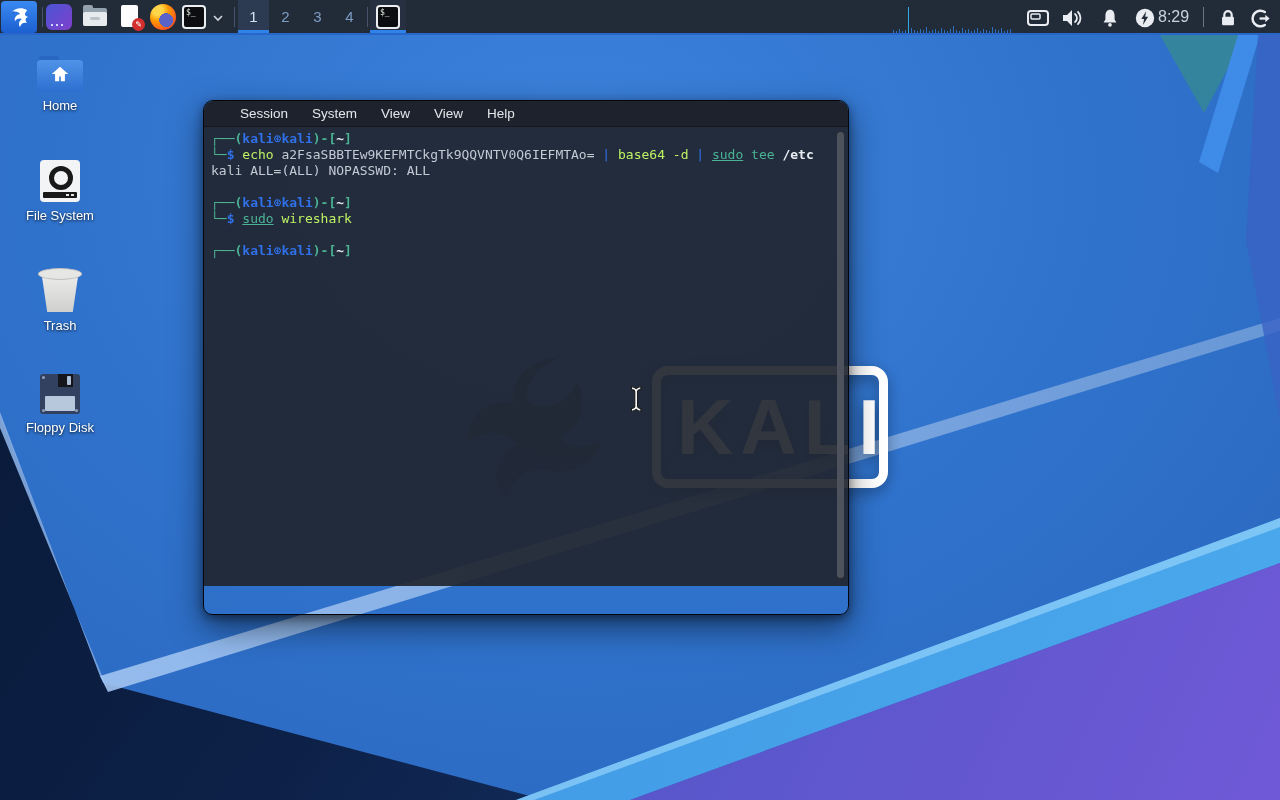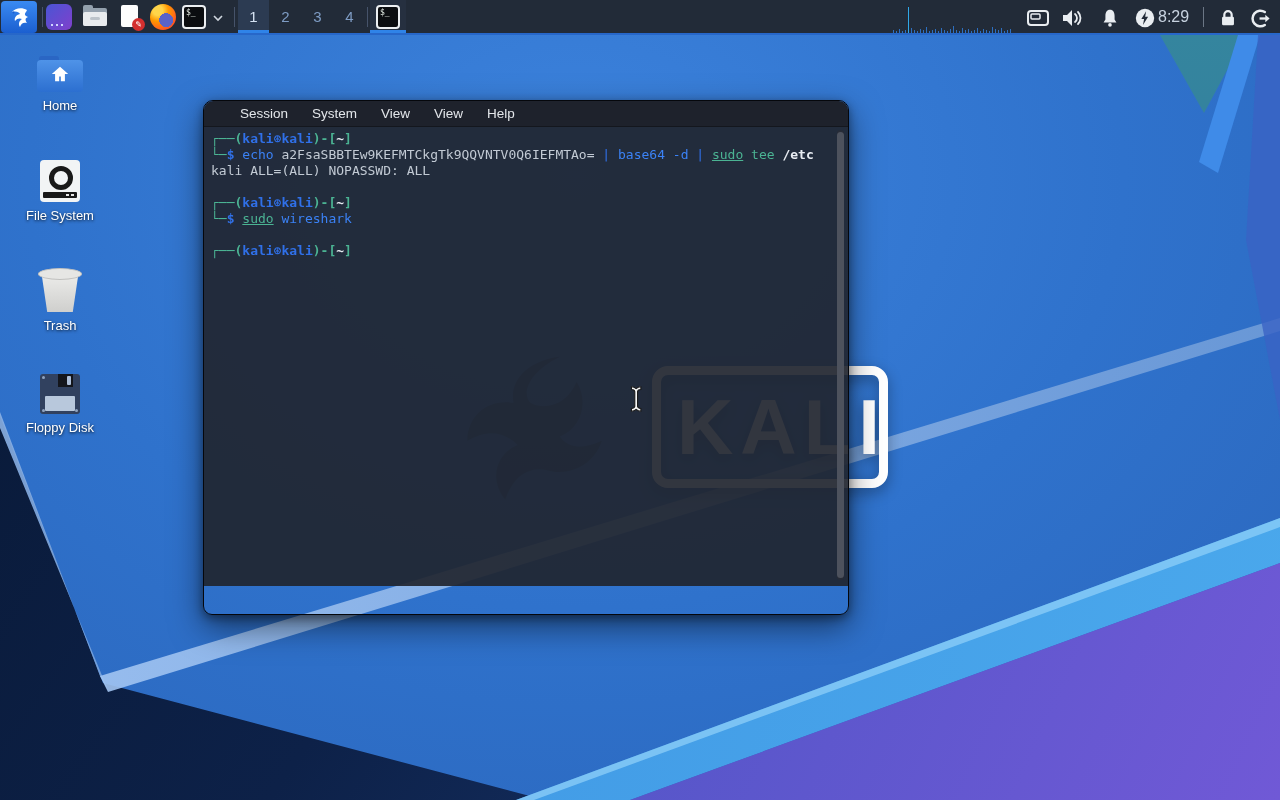--- a/index.html
+++ b/index.html
@@ -120,21 +120,21 @@
   .menu-item{padding:2px 8px;font-size:13.5px;color:#e3e6ea;}
   #term-body{position:relative;height:459px;background:rgba(33,37,47,0.92);}
   #terminal-lines{position:absolute;left:7px;top:4px;right:16px;
      font-family:"DejaVu Sans Mono",monospace;font-size:13px;line-height:16px;}
   .tline{height:16px;white-space:pre;}
   .g{color:#4bb393;font-weight:bold;}
   .t{color:#4bb393;}
   .u{color:#4bb393;text-decoration:underline;}
   .b{color:#3070e8;}
   .bb{color:#3070e8;font-weight:bold;}
-  .cy{color:#3b82f6;}
+  .cy{color:#bef264;}
   .gr{color:#c2cad4;}
   .w{color:#e9edf3;font-weight:bold;}
   .cur{background:#dde3eb;display:inline-block;width:8px;height:15px;vertical-align:-3px;}
   #scrollbar-track{position:absolute;right:4px;top:3px;bottom:6px;width:7px;border-radius:4px;background:#272c37;}
   #scrollbar-thumb{position:absolute;left:0;right:0;top:2px;bottom:2px;border-radius:4px;background:#4d525d;}
 
   #mouse-cursor{position:absolute;left:628px;top:384px;z-index:40;}
 </style>
 </head>
 <body>

